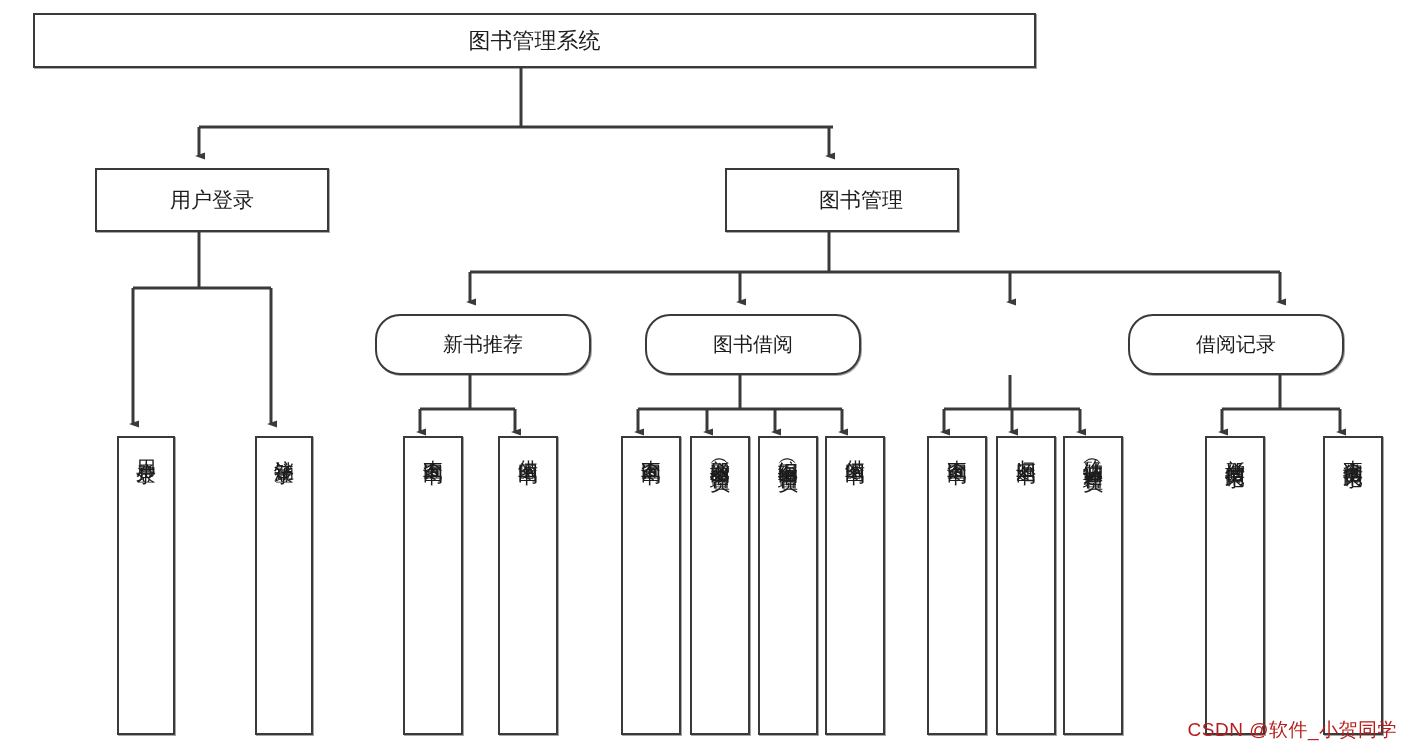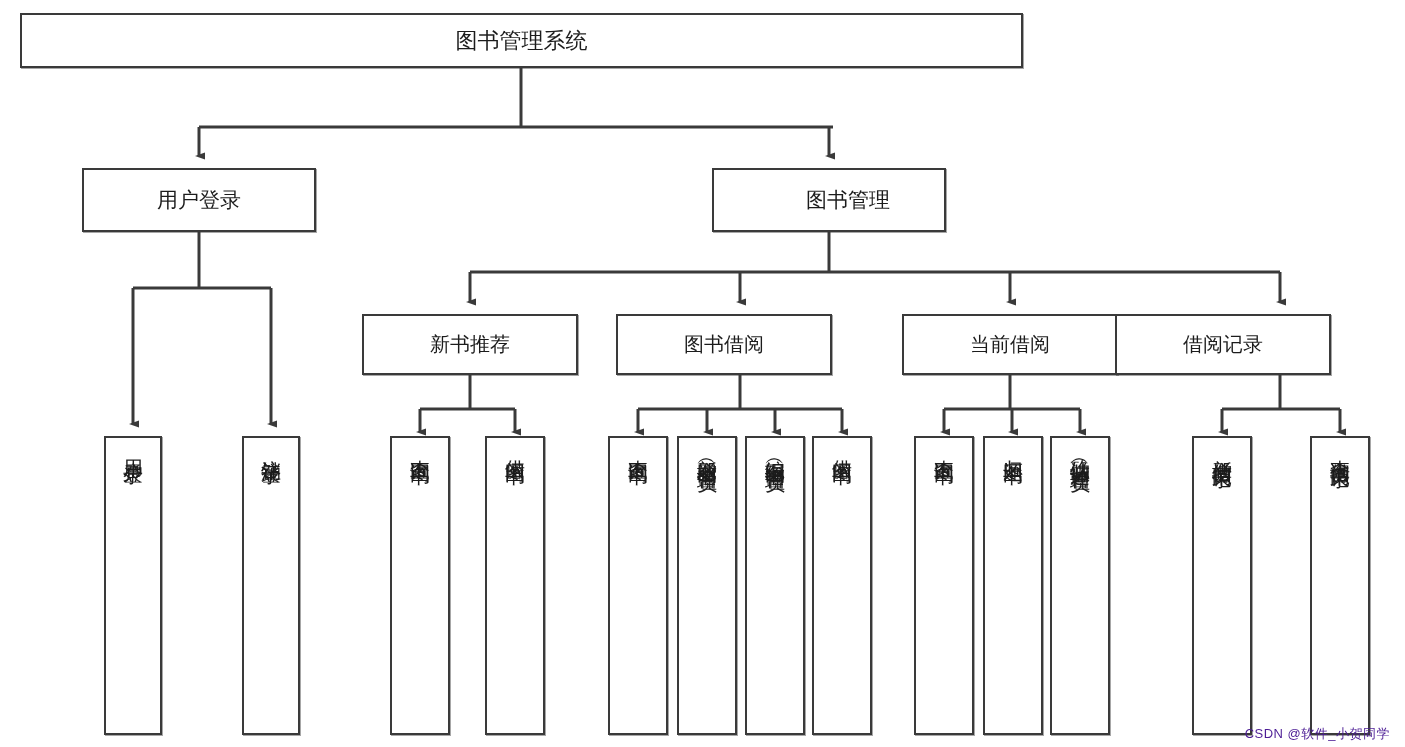--- a/index.html
+++ b/index.html
@@ -26,52 +26,54 @@
   .node {
     position: absolute;
     box-sizing: border-box;
     border: 2px solid #3a3a3a;
     background: #ffffff;
     display: flex;
     align-items: center;
     justify-content: center;
     color: #1c1c1c;
     box-shadow: 1px 1px 0 rgba(60,60,60,0.45);
+    margin-left: 13px;
   }
   .node.root {
     font-size: 22px;
   }
   .node.lvl2 {
     font-size: 21px;
   }
   .node.lvl3 {
     font-size: 20px;
+    border-radius: 25px;
   }
   .node.leaf {
     font-size: 20px;
     align-items: flex-start;
     justify-content: center;
     padding-top: 6px;
   }
   .node.leaf .vlabel {
     writing-mode: vertical-rl;
     text-orientation: upright;
     letter-spacing: 2px;
     line-height: 1.05;
     white-space: nowrap;
   }
   .hlabel {
     white-space: nowrap;
   }
   #watermark {
     position: absolute;
-    right: 15px;
+    right: 8px;
     bottom: 4px;
-    font-size: 13px;
-    color: #4c1d95;
+    font-size: 19px;
+    color: #b91c1c;
     letter-spacing: 0.5px;
     white-space: nowrap;
   }
 </style>
 </head>
 <body>
 
 <div id="canvas">
 
   <svg id="connectors" viewBox="0 0 1405 747" xmlns="http://www.w3.org/2000/svg">
@@ -131,25 +133,22 @@
   <div class="node lvl2" style="left:82px; top:168px; width:234px; height:64px;">
     <span class="hlabel">用户登录</span>
   </div>
   <div class="node lvl2" style="left:712px; top:168px; width:234px; height:64px;padding-left:38px;">
     <span class="hlabel">图书管理</span>
   </div>
 
   <div class="node lvl3" style="left:362px; top:314px; width:216px; height:61px;">
     <span class="hlabel">新书推荐</span>
   </div>
-  <div class="node lvl3" style="left:616px; top:314px; width:216px; height:61px;">
+  <div class="node lvl3" style="left:632px; top:314px; width:216px; height:61px;">
     <span class="hlabel">图书借阅</span>
-  </div>
-  <div class="node lvl3" style="left:902px; top:314px; width:216px; height:61px;">
-    <span class="hlabel">当前借阅</span>
   </div>
   <div class="node lvl3" style="left:1115px; top:314px; width:216px; height:61px;">
     <span class="hlabel">借阅记录</span>
   </div>
 
   <div class="node leaf" style="left:104px; top:436px; width:58px; height:299px;">
     <span class="vlabel">用户登录</span>
   </div>
   <div class="node leaf" style="left:242px; top:436px; width:58px; height:299px;">
     <span class="vlabel">注销登录</span>

